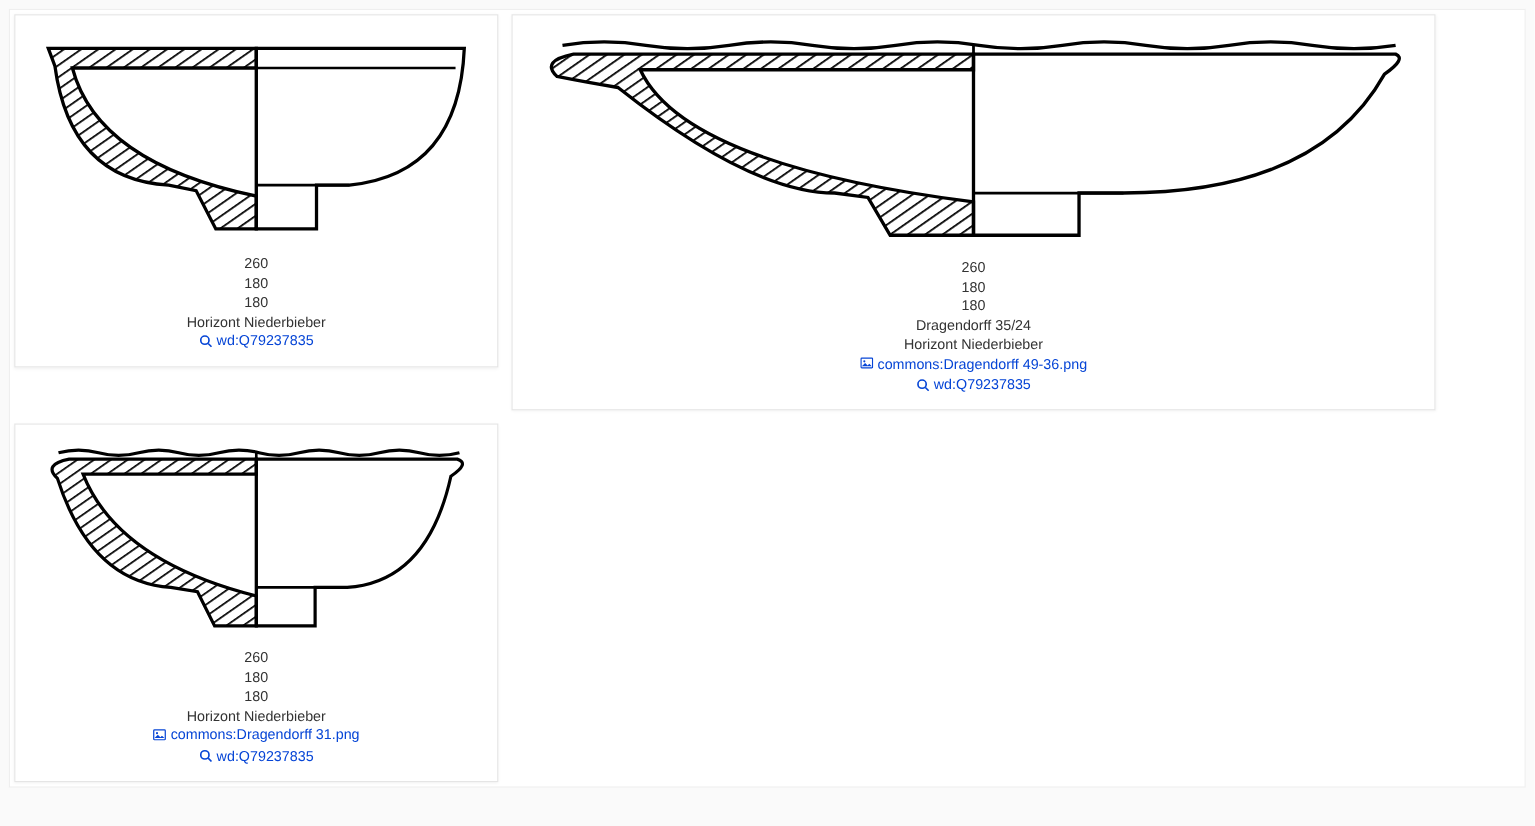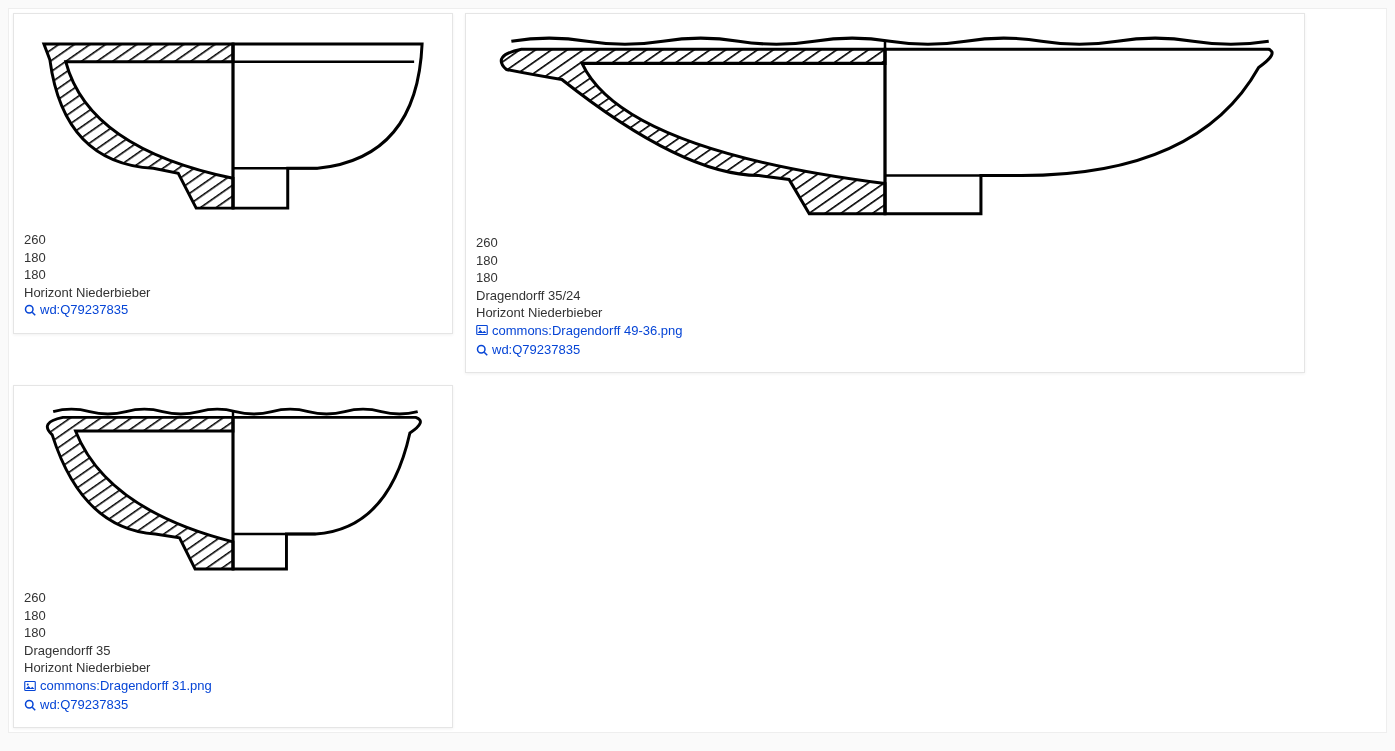--- a/index.html
+++ b/index.html
@@ -27,21 +27,21 @@
     box-sizing: border-box;
   }
   .card.narrow { width: 440px; }
   .card.wide { width: 840px; }
   .img-wrap {
     display: flex;
     justify-content: center;
     align-items: center;
     margin-bottom: 8px;
   }
-  .meta div { line-height: 1.35; }
+  .meta div { line-height: 1.35; text-align: center; }
   .link {
     color: #0645d6;
     text-decoration: none;
     display: inline-flex;
     align-items: center;
     gap: 4px;
     cursor: pointer;
   }
   .icon {
     display: inline-block;
@@ -134,21 +134,20 @@
           <path d="M 215 22 L 403 22 Q 415 26 397 38 Q 375 137 300 142 L 270 142 L 270 178 L 215 178 Z" fill="#fff" stroke="#000" stroke-width="3"></path>
           <path d="M 215 22 L 40 22 Q 15 27 29 40 Q 60 137 135 142 L 160 146 L 176 178 L 215 178 L 215 150 Q 85 117 53 36 L 215 36 Z" fill="url(#h35)" stroke="#000" stroke-width="3"></path>
           <line x1="215" y1="16" x2="215" y2="178" stroke="#000" stroke-width="2.5"></line>
           <line x1="215" y1="142" x2="300" y2="142" stroke="#000" stroke-width="2.5"></line>
         </svg>
       </div>
       <div class="meta">
         <div>260</div>
         <div>180</div>
         <div>180</div>
-        <div>Dragendorff 35</div>
         <div>Horizont Niederbieber</div>
         <div><a class="link">
             <svg class="icon" viewBox="0 0 16 16" fill="#0645d6">
               <rect x="1" y="2" width="14" height="12" rx="1" fill="none" stroke="#0645d6" stroke-width="1.5"></rect>
               <circle cx="5" cy="6" r="1.3"></circle>
               <path d="M2 12 L6 8 L9 11 L11 9 L14 12 Z"></path>
             </svg>
             <span>commons:Dragendorff 31.png</span>
           </a></div>
         <div><a class="link">

